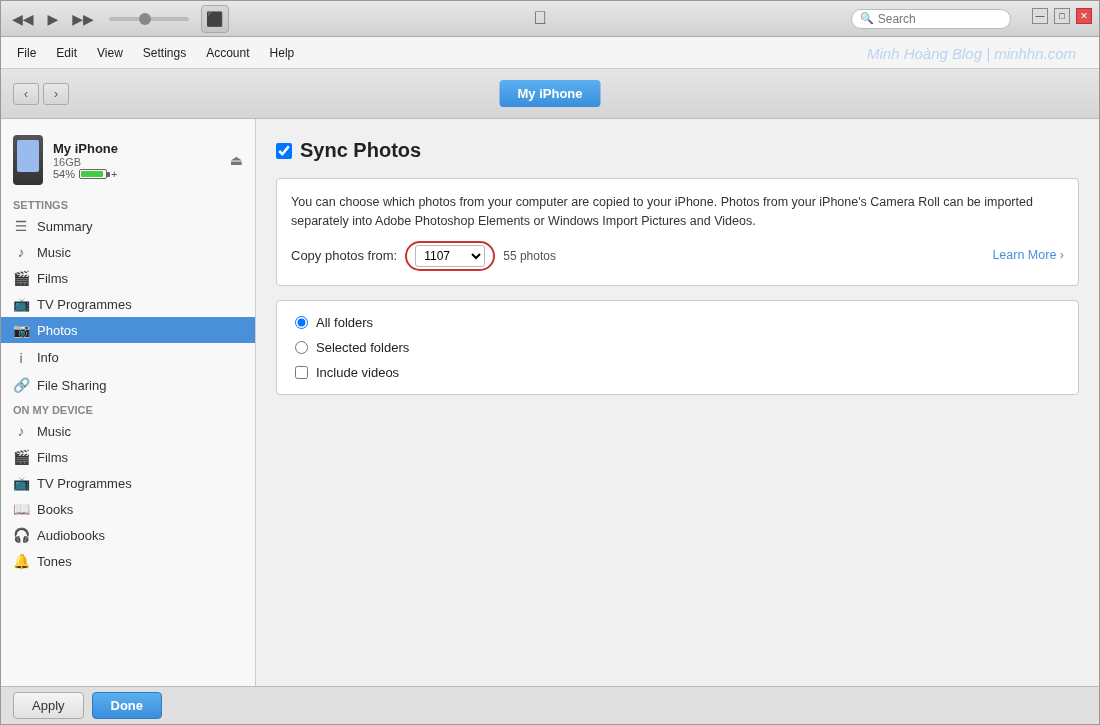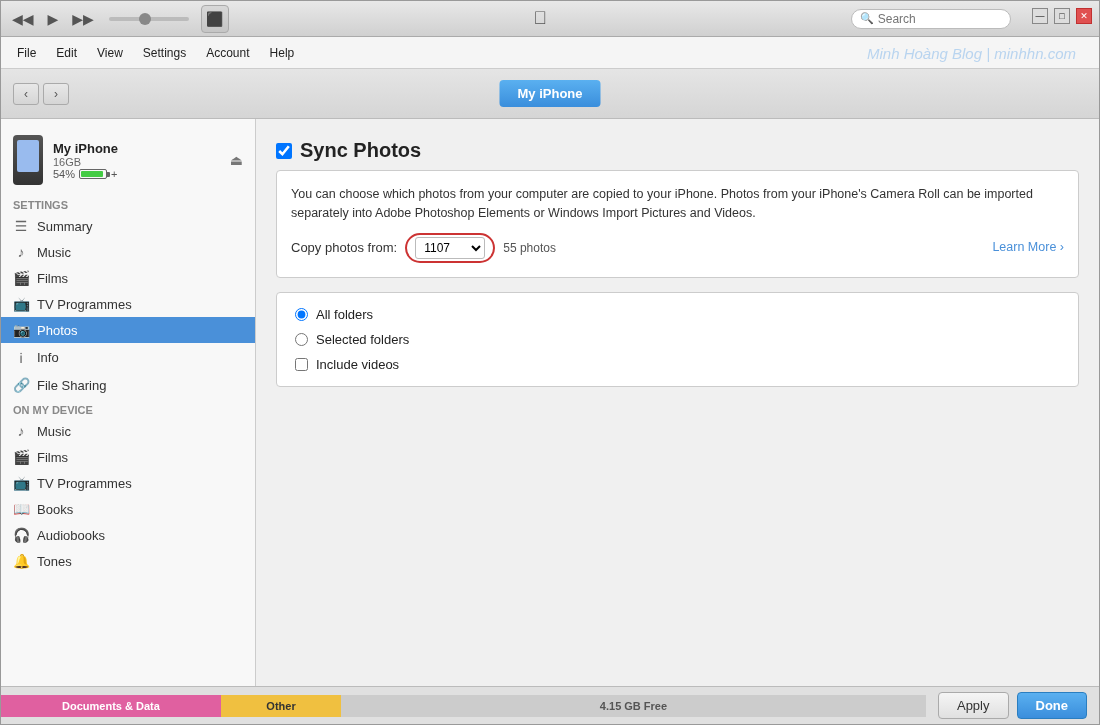--- a/index.html
+++ b/index.html
@@ -263,21 +263,21 @@
     .content {
       flex: 1;
       background: #f0f0f0;
       padding: 20px;
       overflow-y: auto;
     }
 
     .page-title {
       font-size: 20px;
       font-weight: bold;
-      margin-bottom: 8px;
+      margin-bottom: 16px;
       display: flex;
       align-items: center;
       gap: 8px;
     }
     .sync-checkbox { width: 16px; height: 16px; cursor: pointer; }
 
     .info-box {
       background: white;
       border: 1px solid #ccc;
       border-radius: 4px;
@@ -541,30 +541,19 @@
         <div class="check-row">
           <input type="checkbox" id="include-videos" style="">
           <label for="include-videos">Include videos</label>
         </div>
       </div>
 
     </div>
   </div>
 
   <div class="statusbar">
-    <div class="storage-bar">
-      <div class="storage-segment seg-docs">
-        <span>Documents &amp; Data</span>
-      </div>
-      <div class="storage-segment seg-other">
-        <span>Other</span>
-      </div>
-      <div class="storage-segment seg-free">
-        <span>4.15 GB Free</span>
-      </div>
-    </div>
     <div class="action-btns">
       <button class="btn-apply">Apply</button>
       <button class="btn-done">Done</button>
     </div>
   </div>
 
 </div>
 
 </body></html>

